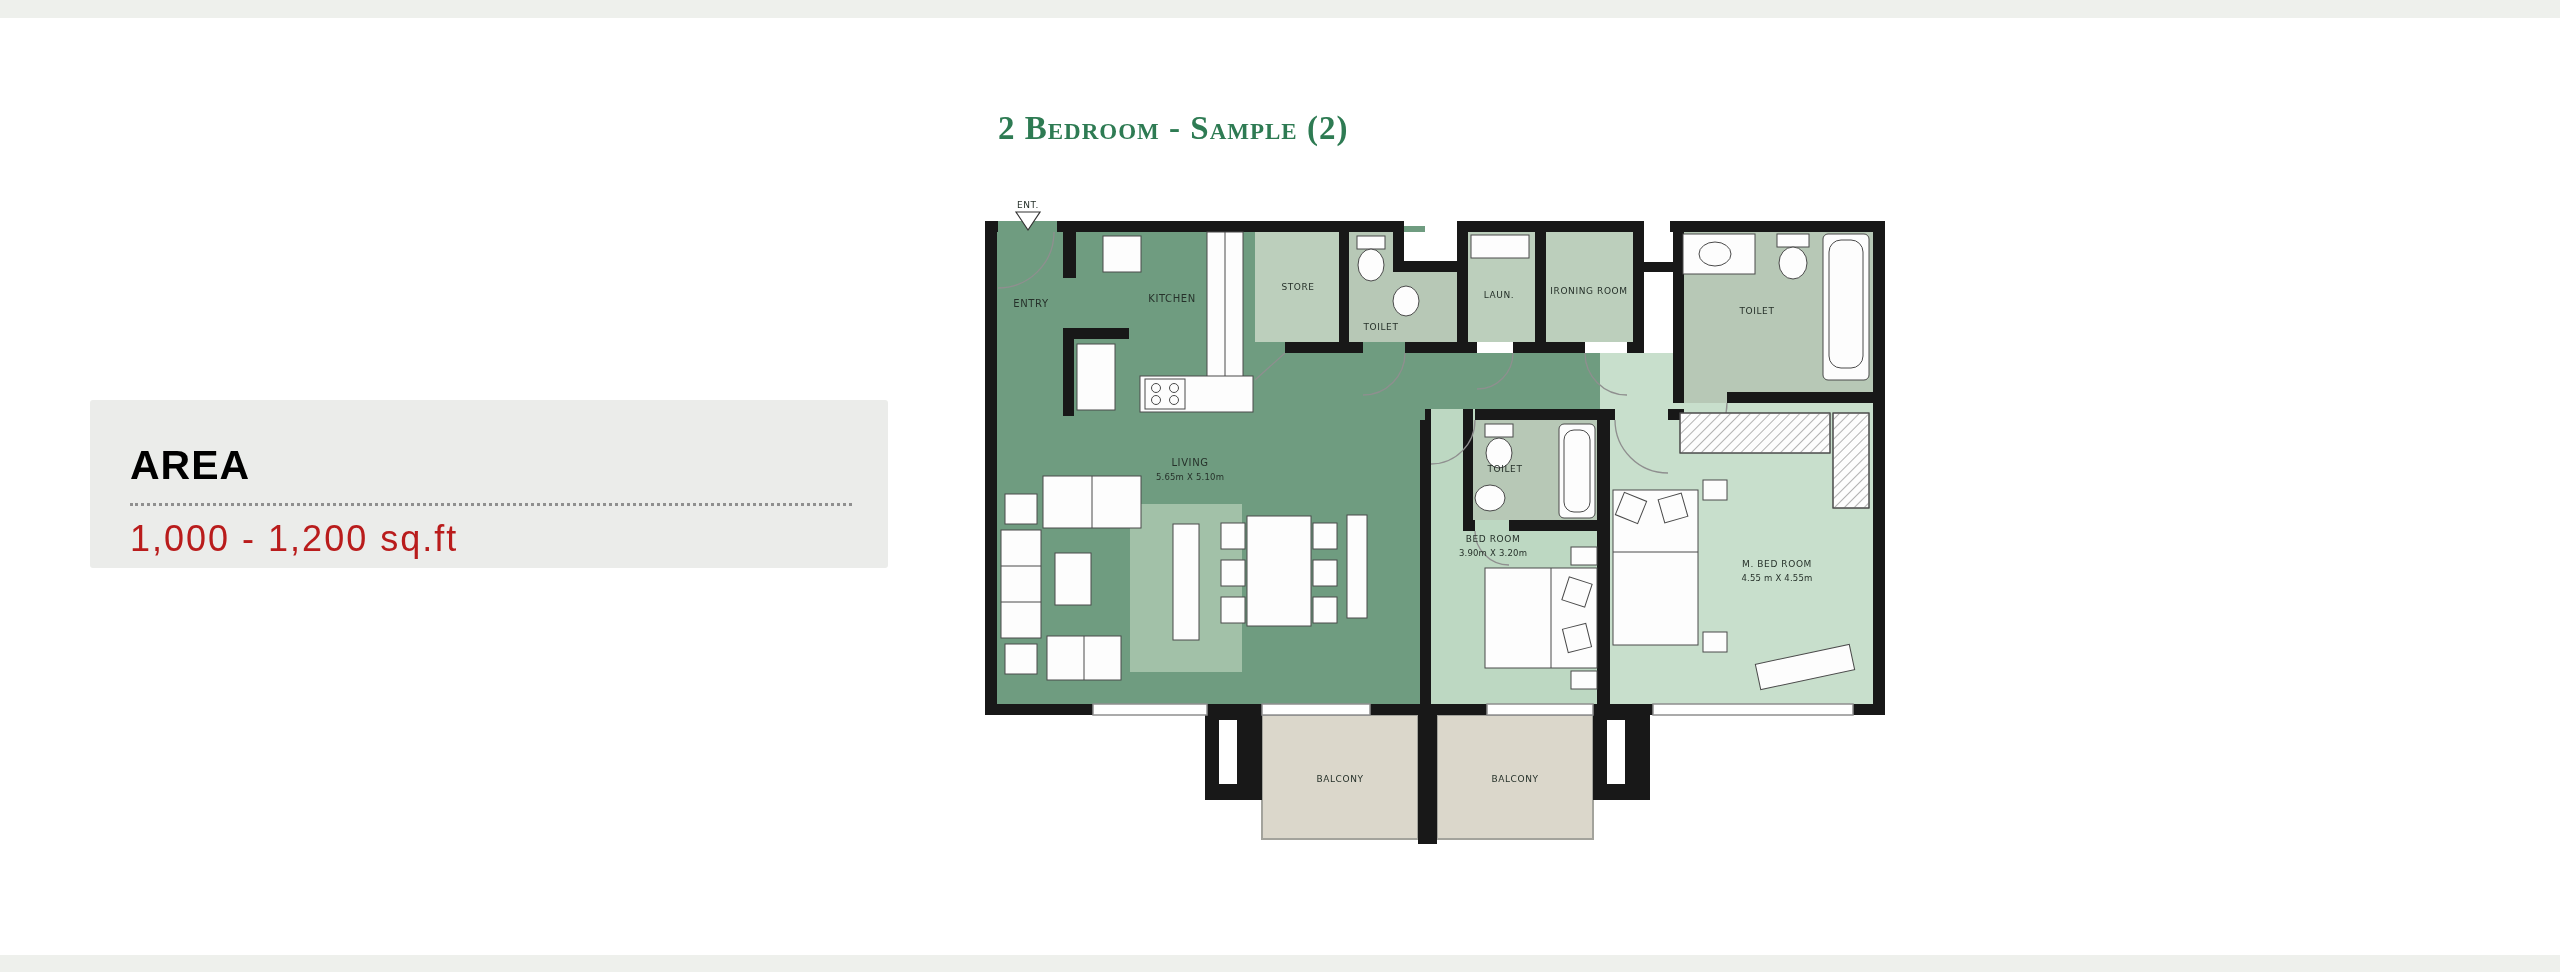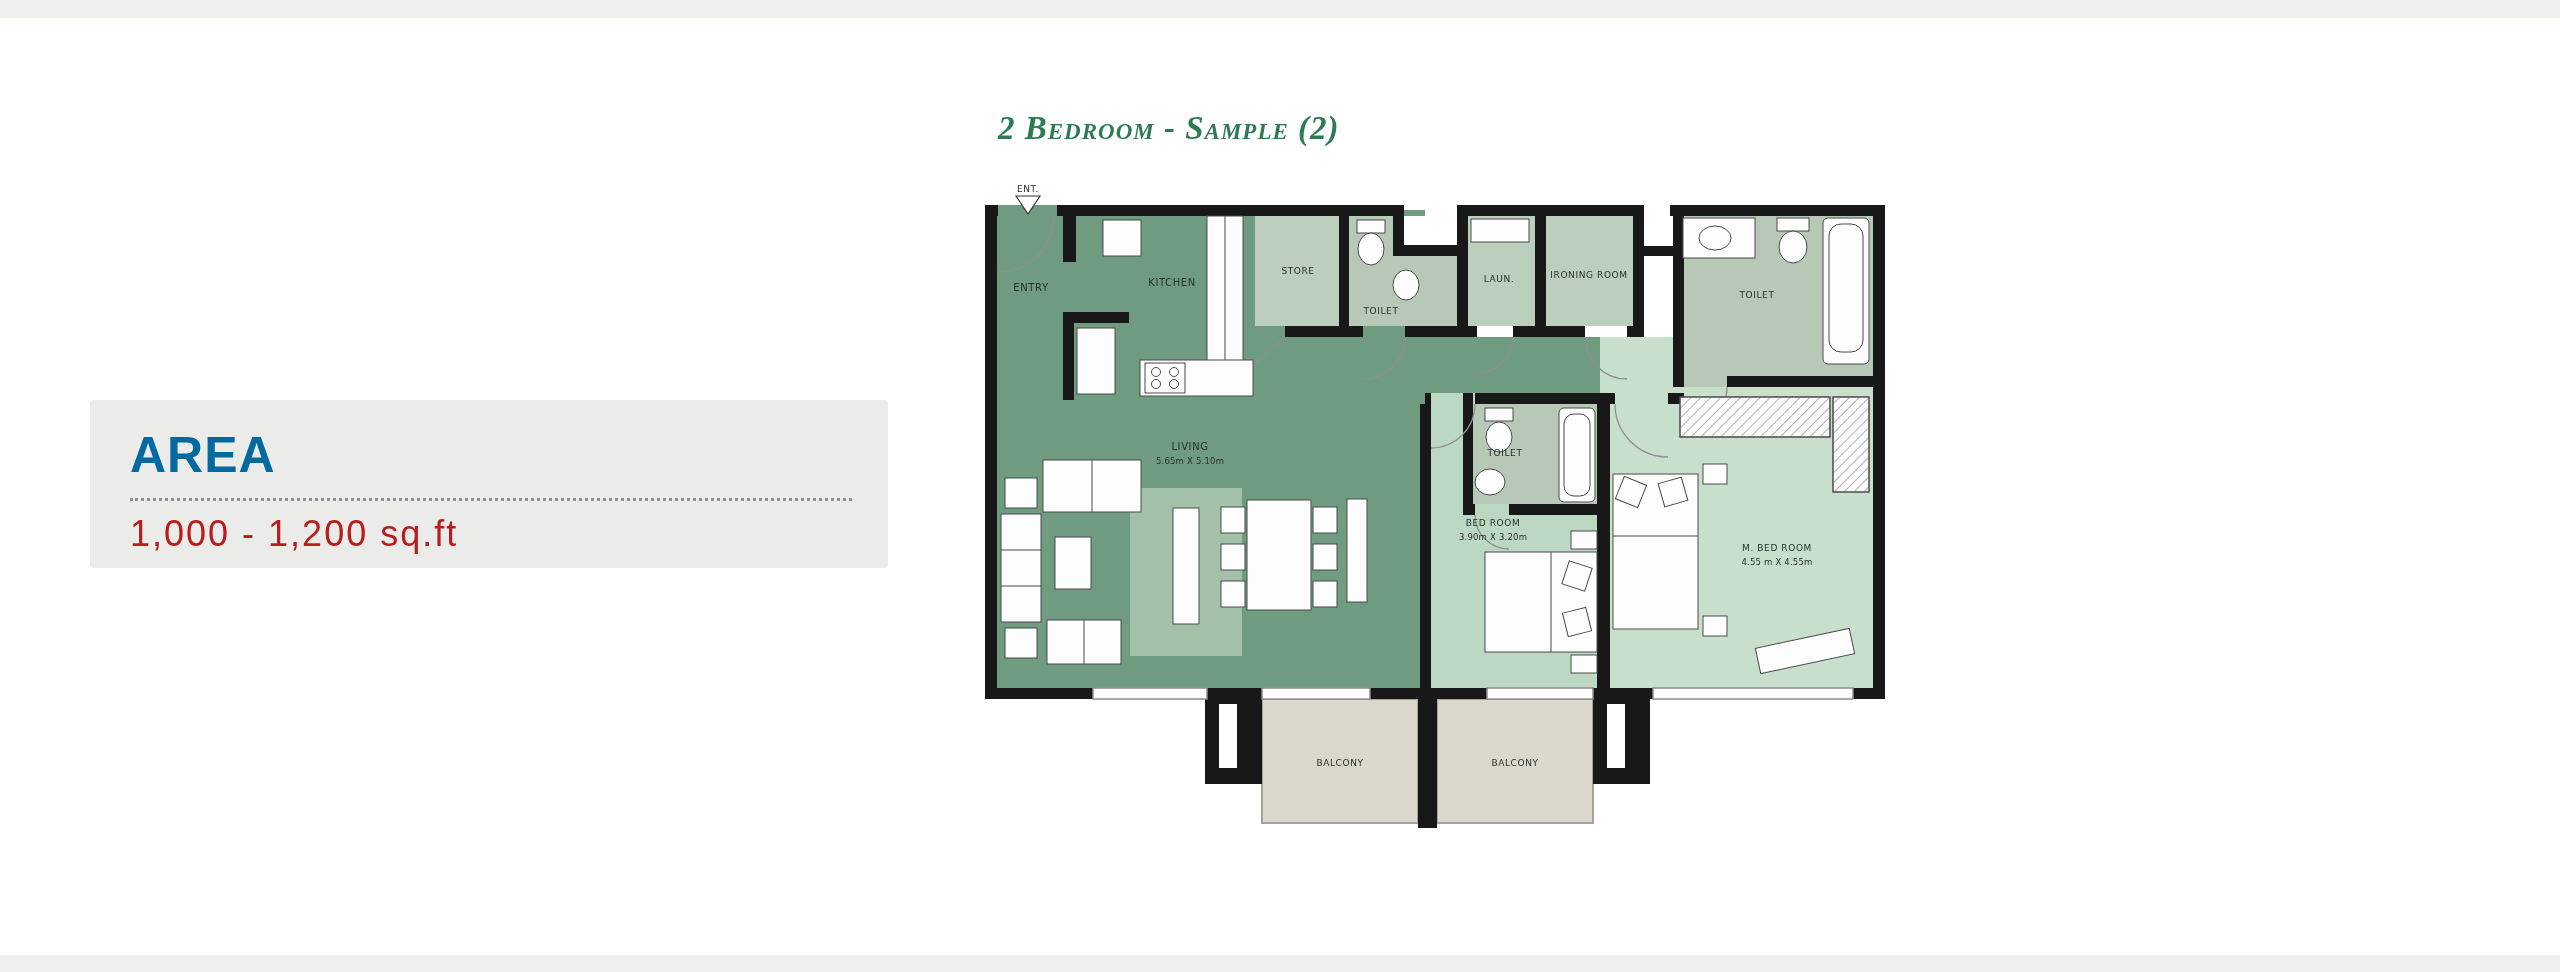--- a/index.html
+++ b/index.html
@@ -9,40 +9,39 @@
   }
   .edge-strip{position:absolute;left:0;width:2560px;background:#eef0ec;}
   .edge-strip.top{top:0;height:18px;}
   .edge-strip.bottom{bottom:0;height:17px;}
 
   .plan-title{
     position:absolute;left:998px;top:110px;
     font-family:"Liberation Serif",serif;font-weight:700;
     font-variant:small-caps;font-size:33px;letter-spacing:1px;
     color:#2e7b53;
-    font-style:italic;
   }
 
   .area-panel{
     position:absolute;left:90px;top:400px;width:798px;height:168px;
     background:#ebecea;border-radius:3px;box-sizing:border-box;
     padding:26px 38px 0 40px;
   }
   .area-heading{
-    font-size:50px;font-weight:700;color:#0369a1;letter-spacing:1px;
-    margin:0 0 14px 0;
+    font-size:41px;font-weight:700;color:#000000;letter-spacing:1px;
+    margin:16px 0 14px 0;
   }
   .area-divider{
     width:722px;height:0;border-top:3px dotted #8f8f8f;margin:0 0 12px 0;
   }
   .area-value{
     font-size:36px;color:#b91c1c;letter-spacing:2px;margin:0;
   }
 
-  .plan-wrap{position:absolute;left:985px;top:192px;width:831px;height:650px;}
+  .plan-wrap{position:absolute;left:985px;top:208px;width:831px;height:650px;}
   svg{overflow:visible;}
   svg text{
     font-family:"DejaVu Sans",sans-serif;fill:#26312a;
     text-anchor:middle;letter-spacing:0.6px;
   }
   .lbl{font-size:10px;}
   .lbl-sm{font-size:9px;}
   .dims{font-size:8.5px;letter-spacing:0.2px;}
 </style>
 </head>

